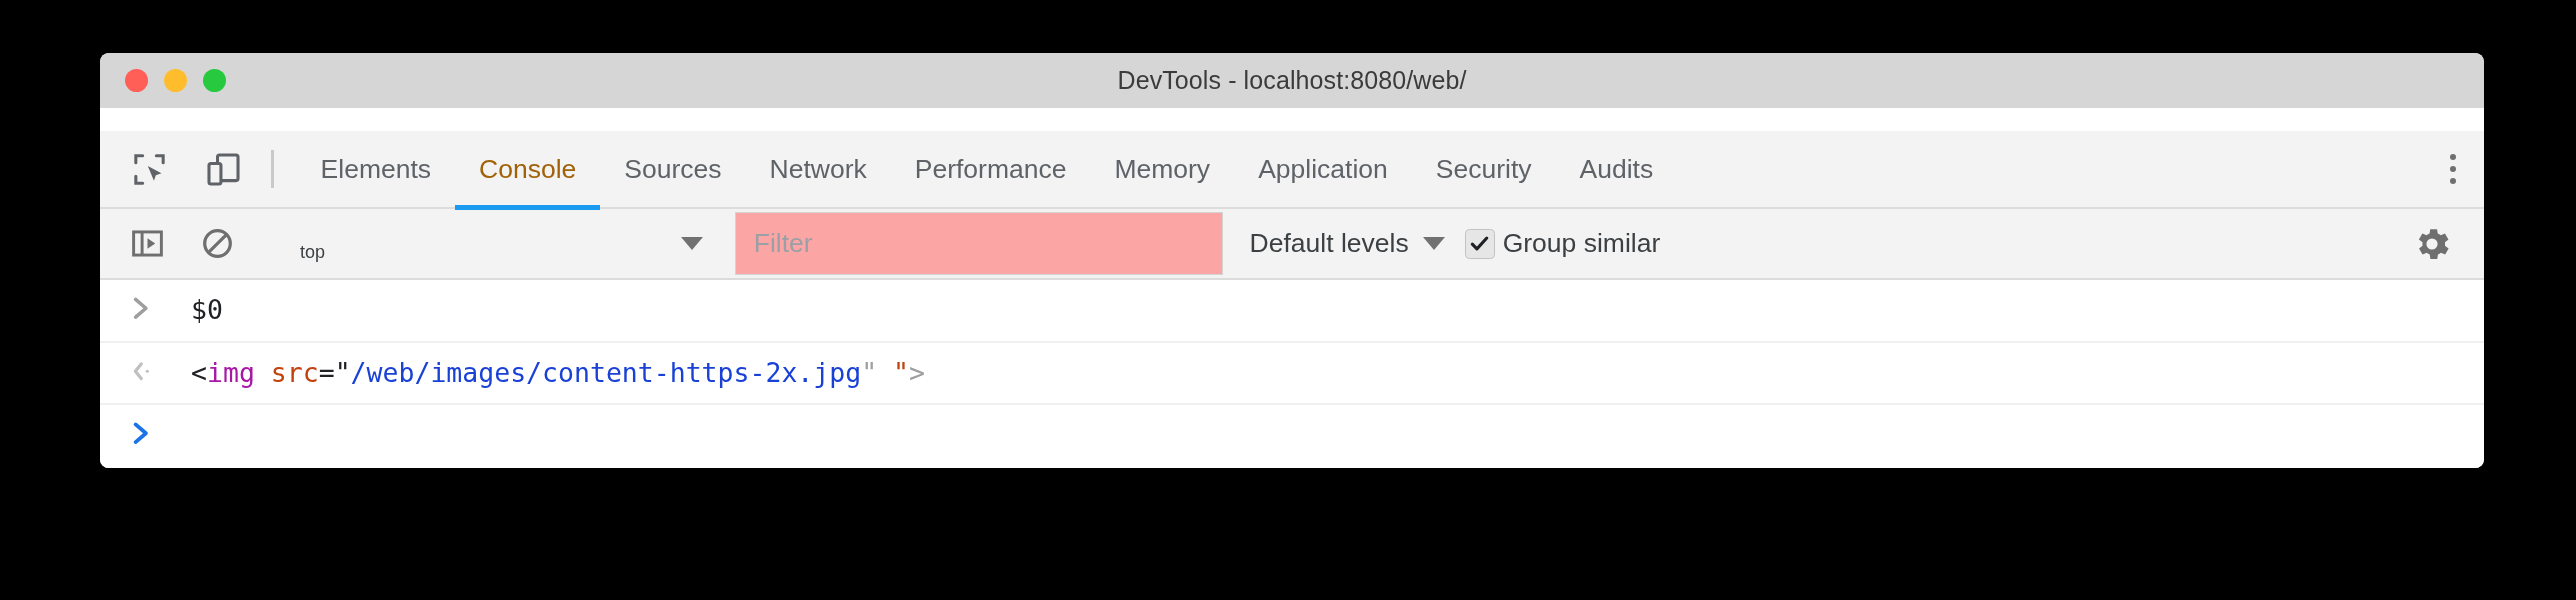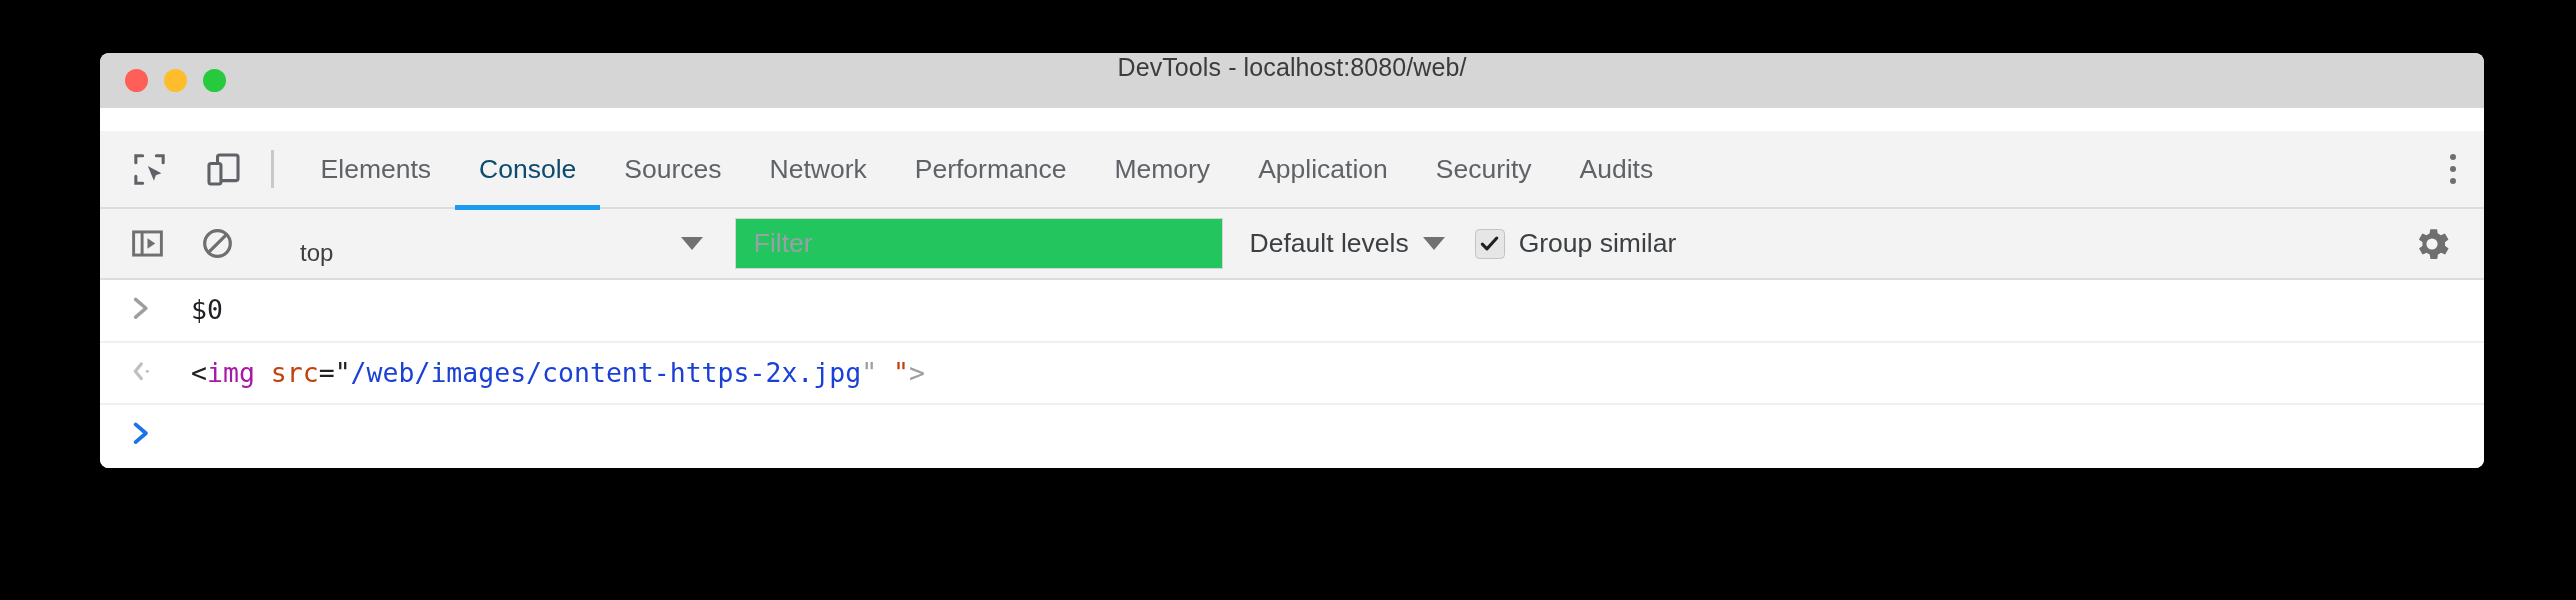--- a/index.html
+++ b/index.html
@@ -28,20 +28,21 @@
     flex-direction:column;
   }
 
   
   .titlebar {
     position:relative;
     height:55px;
     flex:0 0 55px;
     background:#d6d6d6;
     display:flex;
+    align-items:center;
   }
   .traffic {
     display:flex;
     align-items:center;
     gap:16px;
     margin-left:25px;
   }
   .dot { width:23px; height:23px; border-radius:50%; }
   .dot.red    { background:#ff5f56; }
   .dot.yellow { background:#ffbd2e; }
@@ -93,21 +94,21 @@
   .tab {
     position:relative;
     display:flex;
     align-items:center;
     padding:0 24px;
     font-size:26.5px;
     color:#5f6368;
     white-space:nowrap;
     cursor:pointer;
   }
-  .tab.active { color:#0c4a6e; }
+  .tab.active { color:#a16207; }
   .tab.active::after {
     content:"";
     position:absolute;
     left:0; right:0; bottom:-2.6px;
     height:4.4px;
     background:#1a9bf0;
   }
   .tabbar-right {
     display:flex;
     align-items:center;
@@ -137,31 +138,31 @@
   .ctx-select {
     display:flex;
     align-items:center;
     justify-content:space-between;
     width:433px;
     margin-left:23px;
     padding:0 16px 0 14px;
     height:51px;
     cursor:pointer;
   }
-  .ctx-label { font-size:24px; color:#3c4043;margin-top:18px; }
+  .ctx-label { font-size:18px; color:#3c4043;margin-top:18px; }
   .caret {
     width:0; height:0;
     border-left:11.5px solid transparent;
     border-right:11.5px solid transparent;
     border-top:13.2px solid #717171;
   }
 
   .filter-box {
-    width:488px; height:51px;
-    background:#22c55e;
+    width:488px; height:63px;
+    background:#fca5a5;
     border:1.8px solid #d4d4d4;
     margin-left:16px;
     display:flex;
     align-items:center;
     padding:0 17.7px;
   }
   .filter-box input {
     border:none; outline:none;
     width:100%;
     font-family:"Liberation Sans", sans-serif;
@@ -172,22 +173,22 @@
   .filter-box input::placeholder { color:#9aa0a6; }
 
   .levels {
     display:flex; align-items:center; gap:14px;
     margin-left:26.5px;
     cursor:pointer;
   }
   .levels-label { font-size:26.5px; color:#3c4043; white-space:nowrap; }
 
   .group-similar {
-    display:flex; align-items:center; gap:14px;
-    margin-left:30px;
+    display:flex; align-items:center; gap:8px;
+    margin-left:20px;
     cursor:pointer;
   }
   .checkbox {
     width:30px; height:30px;
     border-radius:4.4px;
     background:#e6e6e6;
     border:1.8px solid #c2c2c2;
     display:flex; align-items:center; justify-content:center;
   }
   .gs-label { font-size:26.5px; color:#3c4043; white-space:nowrap; }

